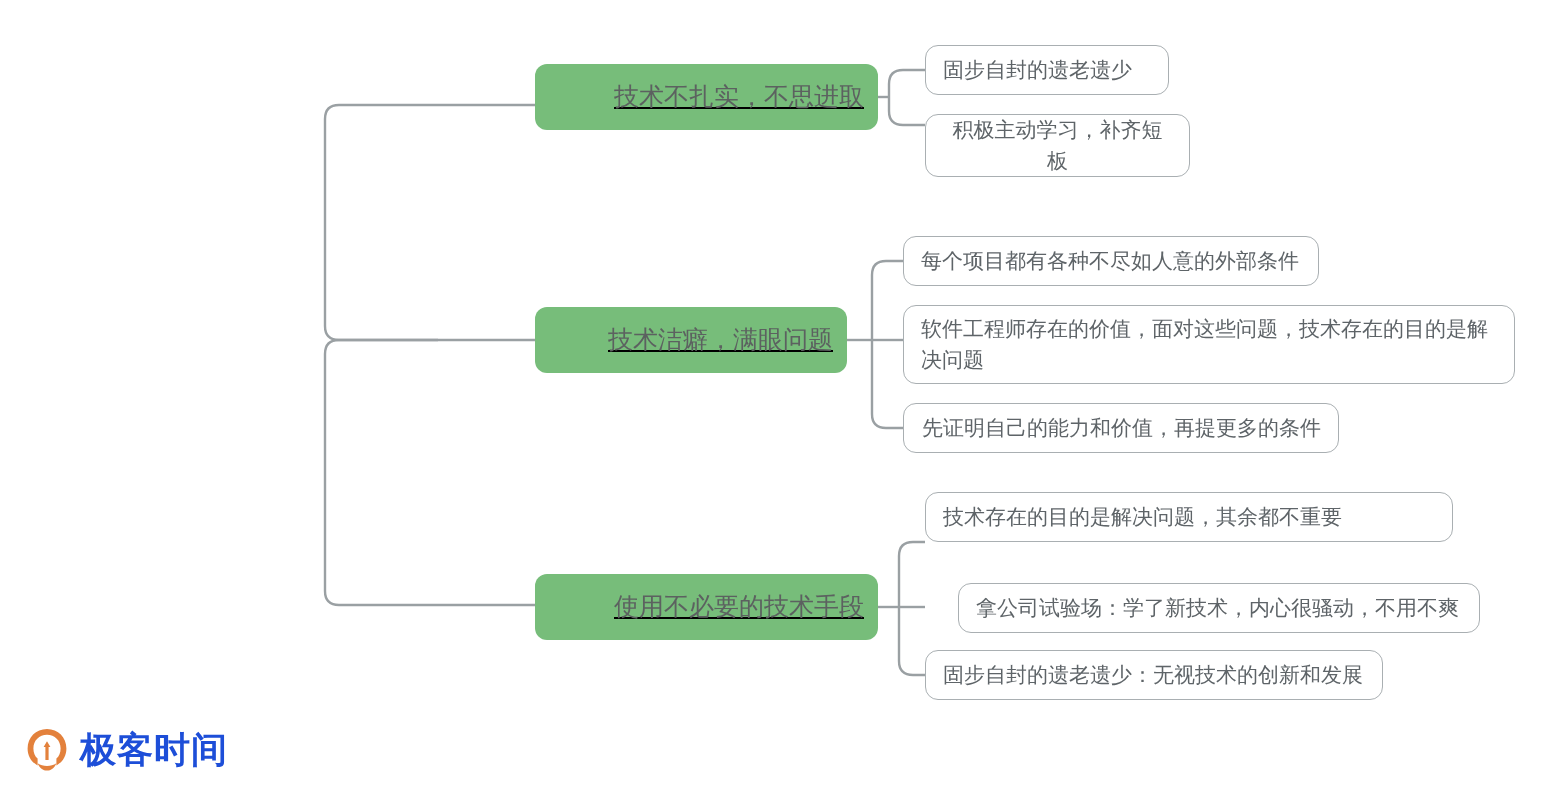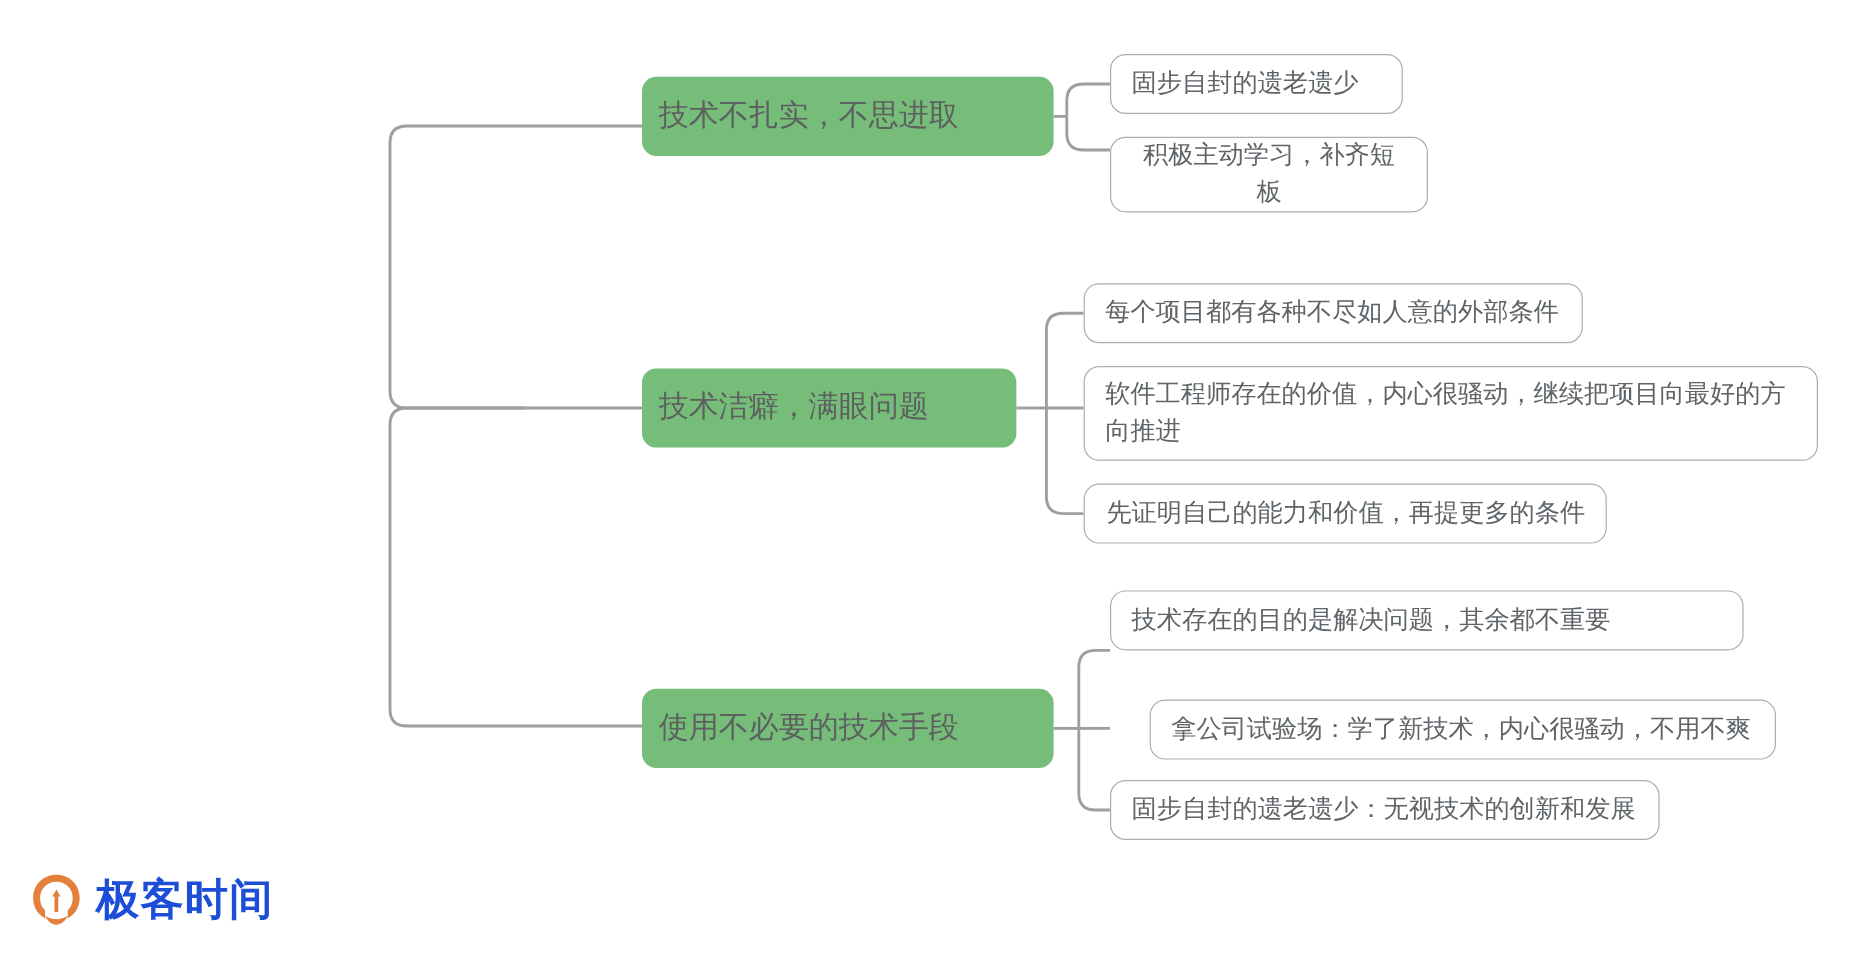--- a/index.html
+++ b/index.html
@@ -48,22 +48,23 @@
   .root-label {
     color: #ffffff;
     font-size: 35px;
     font-weight: bold;
     letter-spacing: 2px;
     line-height: 1;
   }
   .branch-node {
     background: #77bd7a;
     border-radius: 12px;
-    justify-content: flex-start;
+    justify-content: flex-end;
     padding: 0 14px;
+    text-decoration: underline;
   }
   .branch-label {
     color: #5c6160;
     font-size: 25px;
     line-height: 1.1;
     white-space: nowrap;
   }
   .leaf-node {
     background: #ffffff;
     border: 1.6px solid #a9afb2;
@@ -82,21 +83,21 @@
   #branch-2 { left: 535px; top: 307px; width: 312px; height: 66px; }
   #branch-3 { left: 535px; top: 574px; width: 343px; height: 66px; }
   
   #leaf-1-1 { left: 925px;  top: 45px;  width: 244px; height: 50px; }
   #leaf-1-2 { left: 925px;  top: 114px; width: 265px; height: 63px; text-align: center; }
   #leaf-2-1 { left: 903px;  top: 236px; width: 416px; height: 50px; }
   #leaf-2-2 { left: 903px;  top: 305px; width: 612px; height: 79px; }
   #leaf-2-3 { left: 903px;  top: 403px; width: 436px; height: 50px; justify-content: flex-end; }
   #leaf-3-1 { left: 925px;  top: 492px; width: 528px; height: 50px; align-items: flex-end; }
   #leaf-3-2 { left: 925px;  top: 583px; width: 522px; height: 50px; margin-left: 33px; }
-  #leaf-3-3 { left: 925px;  top: 650px; width: 458px; height: 50px; }
+  #leaf-3-3 { left: 925px;  top: 650px; width: 458px; height: 50px; font-family: Liberation Serif, serif; }
   
   #logo {
     position: absolute;
     left: 24px;
     top: 727px;
     display: flex;
     align-items: center;
     gap: 10px;
   }
   #logo-mark {
@@ -157,21 +158,21 @@
     <span class="leaf-label">固步自封的遗老遗少</span>
   </div>
   <div class="node leaf-node" id="leaf-1-2">
     <span class="leaf-label">积极主动学习，补齐短板</span>
   </div>
 
   <div class="node leaf-node" id="leaf-2-1">
     <span class="leaf-label">每个项目都有各种不尽如人意的外部条件</span>
   </div>
   <div class="node leaf-node" id="leaf-2-2">
-    <span class="leaf-label">软件工程师存在的价值，内心很骚动，继续把项目向最好的方向推进</span>
+    <span class="leaf-label">软件工程师存在的价值，面对这些问题，技术存在的目的是解决问题</span>
   </div>
   <div class="node leaf-node" id="leaf-2-3">
     <span class="leaf-label">先证明自己的能力和价值，再提更多的条件</span>
   </div>
 
   <div class="node leaf-node" id="leaf-3-1">
     <span class="leaf-label">技术存在的目的是解决问题，其余都不重要</span>
   </div>
   <div class="node leaf-node" id="leaf-3-2">
     <span class="leaf-label">拿公司试验场：学了新技术，内心很骚动，不用不爽</span>

